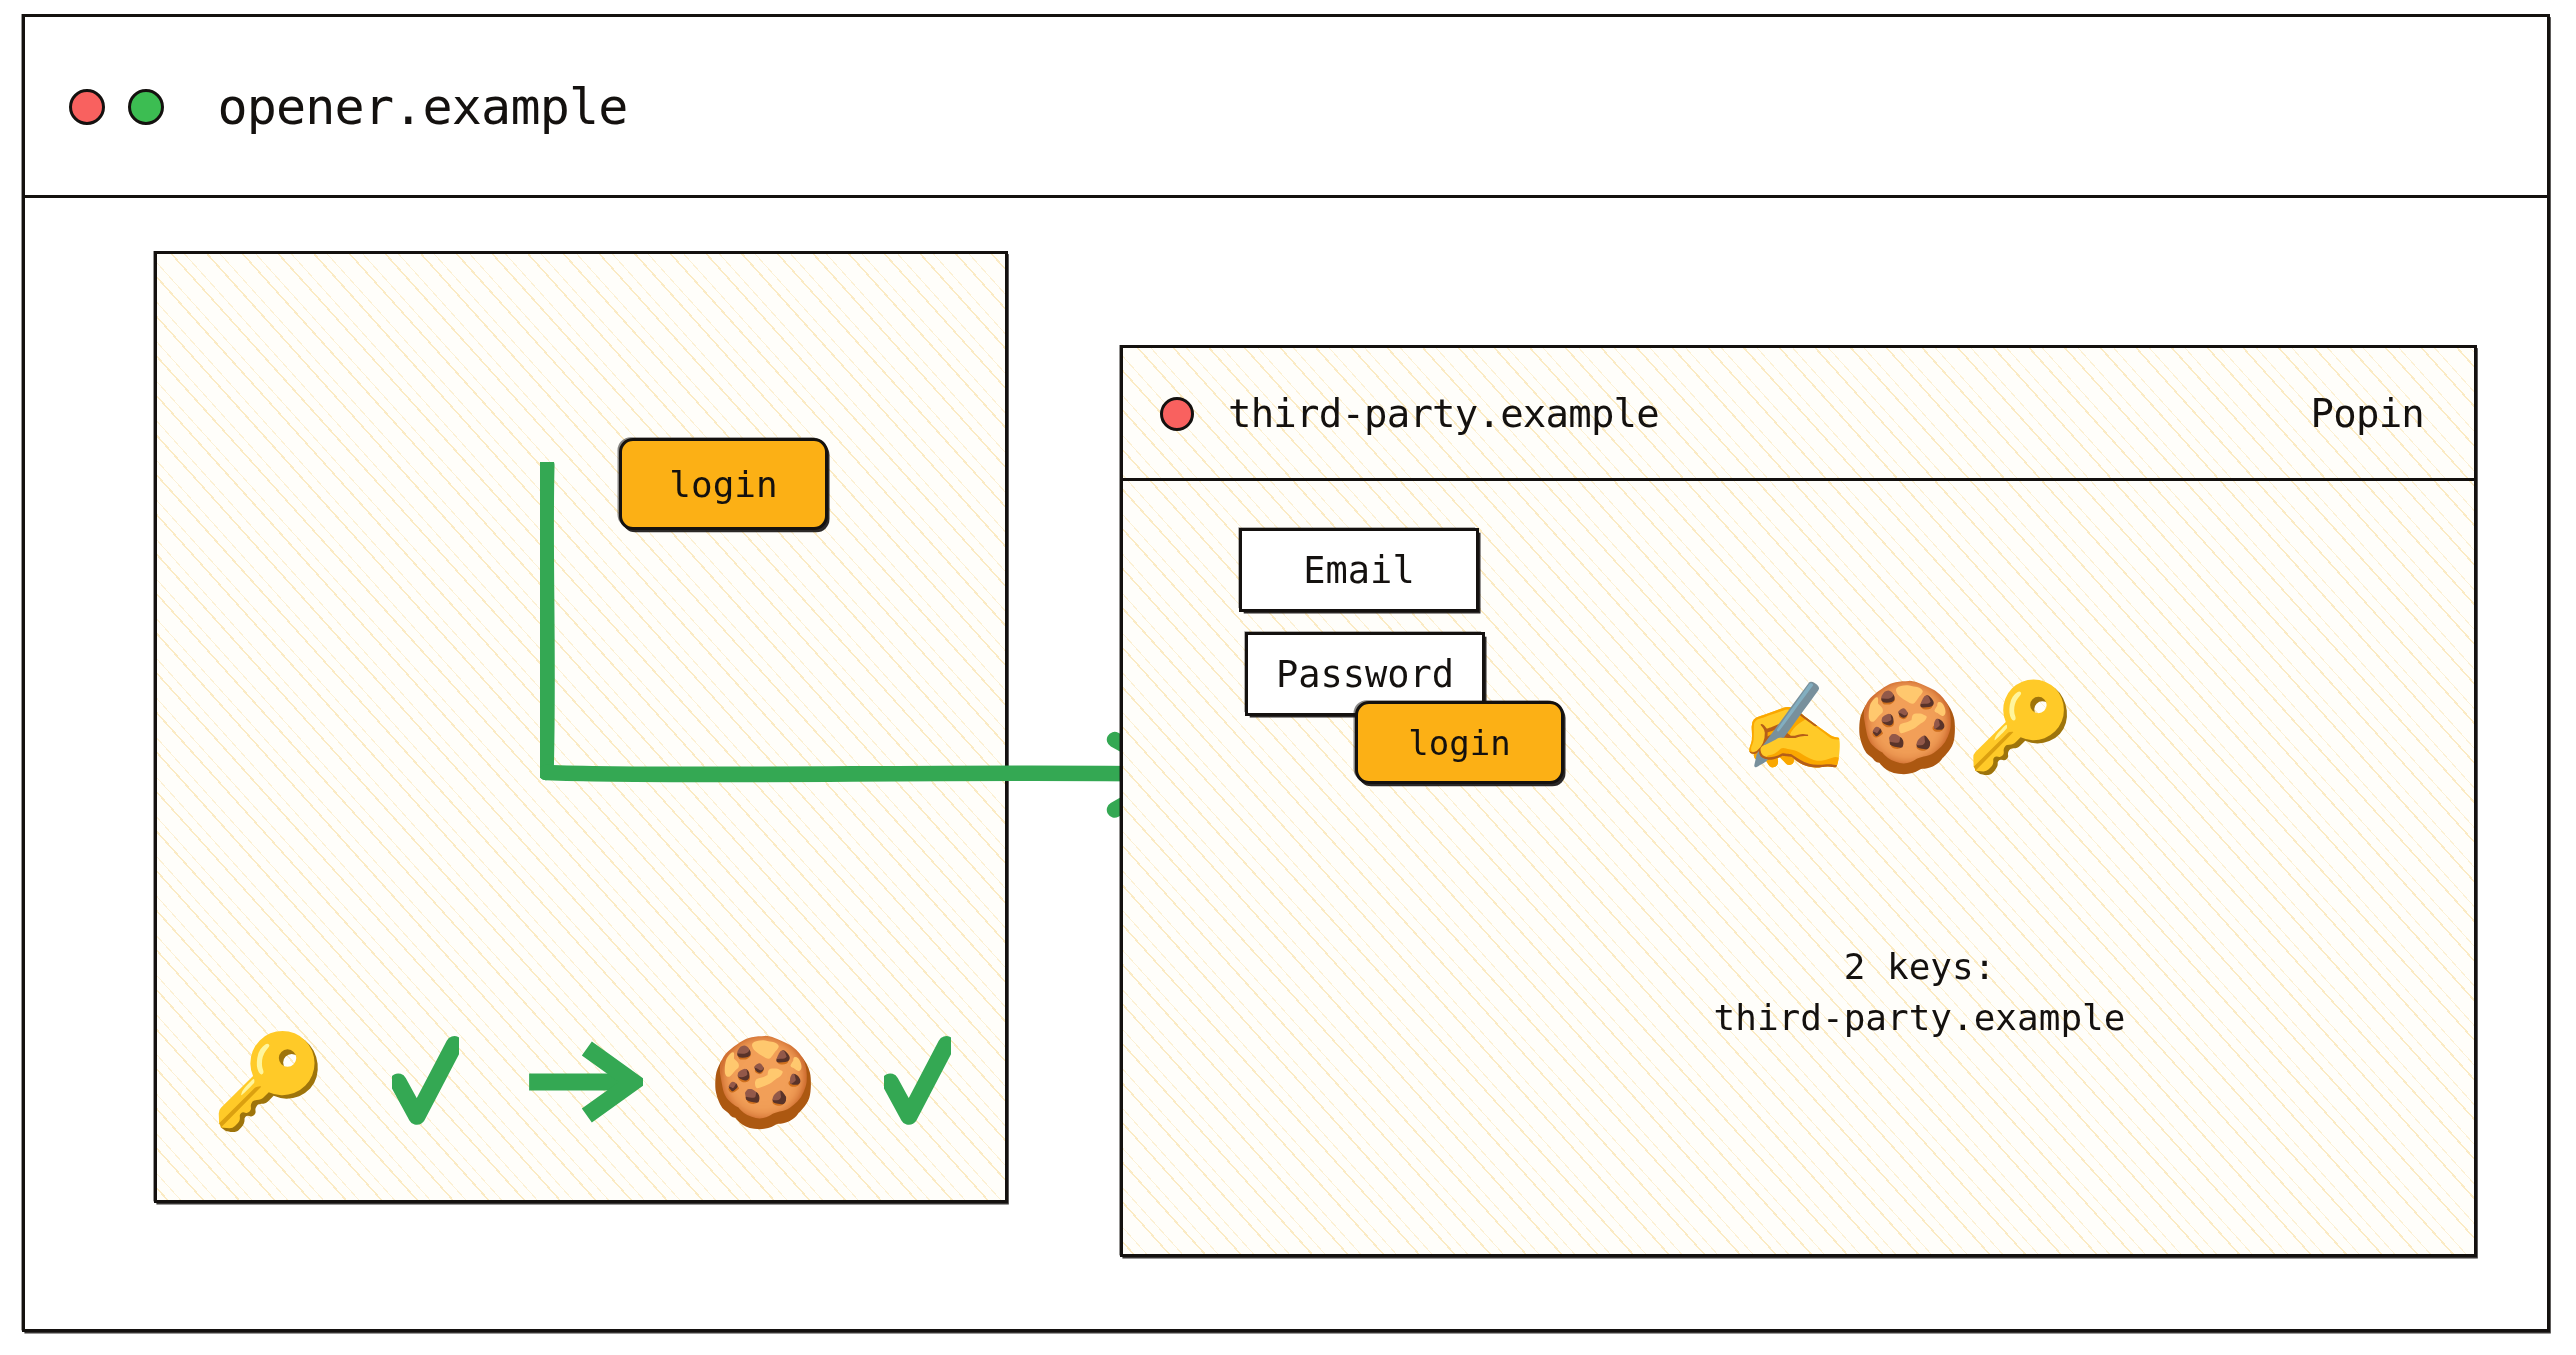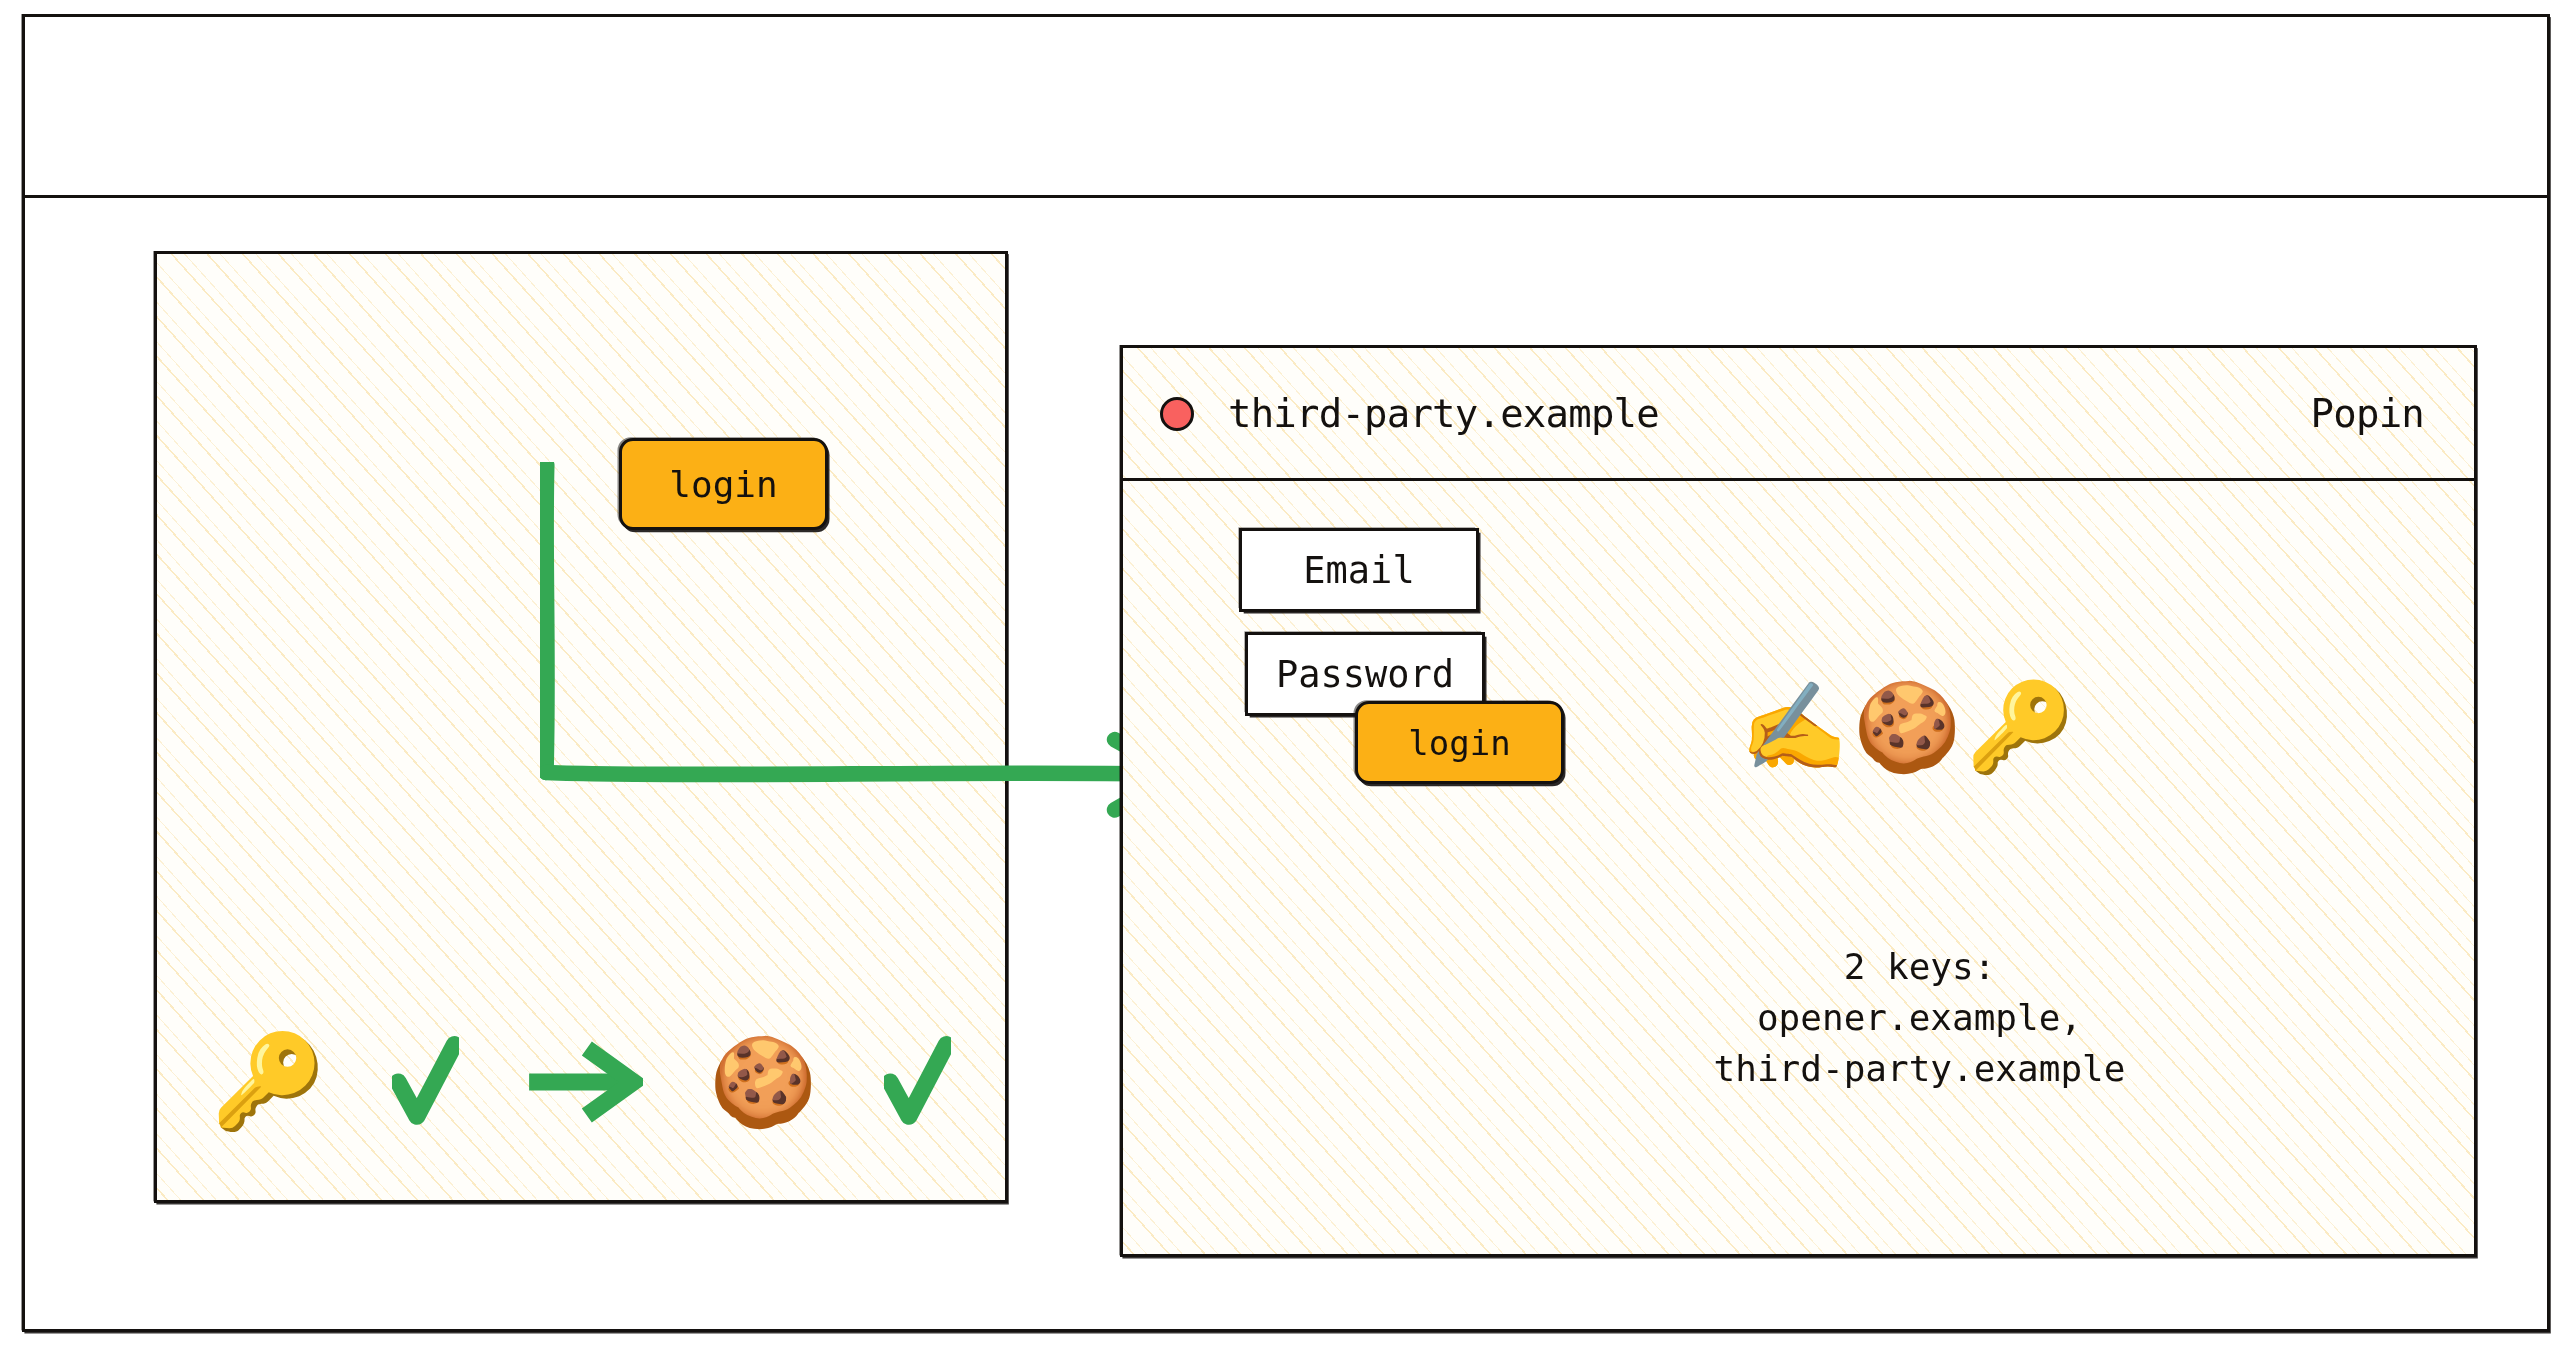--- a/index.html
+++ b/index.html
@@ -272,20 +272,27 @@
   }
   #popup-keys-note div { white-space: nowrap; }
 </style>
 </head>
 <body>
 
 <div id="stage">
 
   <div id="outer-window" class="sketch-box">
 
+    <div id="outer-titlebar">
+      <div id="outer-dots">
+        <span class="dot dot-red"></span>
+        <span class="dot dot-green"></span>
+      </div>
+      <div id="outer-window-title">opener.example</div>
+    </div>
     <div id="outer-titlebar-divider"></div>
 
     <div id="iframe-panel" class="sketch-box hatched">
 
 
       <div id="iframe-login-button" class="login-button">login</div>
 
       <div id="iframe-bottom-row">
 
         <span class="emoji emoji-xl">🔑</span>
@@ -340,21 +347,20 @@
       <div id="popup-login-button" class="login-button">login</div>
 
       <div id="popup-emoji-row">
         <span class="emoji emoji-lg">✍️</span>
         <span class="emoji emoji-lg">🍪</span>
         <span class="emoji emoji-lg">🔑</span>
       </div>
 
       <div id="popup-keys-note">
         <div>2 keys:</div>
-        <div>opener.example,</div>
         <div>third-party.example</div>
       </div>
 
     </div>
 
   </div>
 </div>
 
 
 </body></html>

